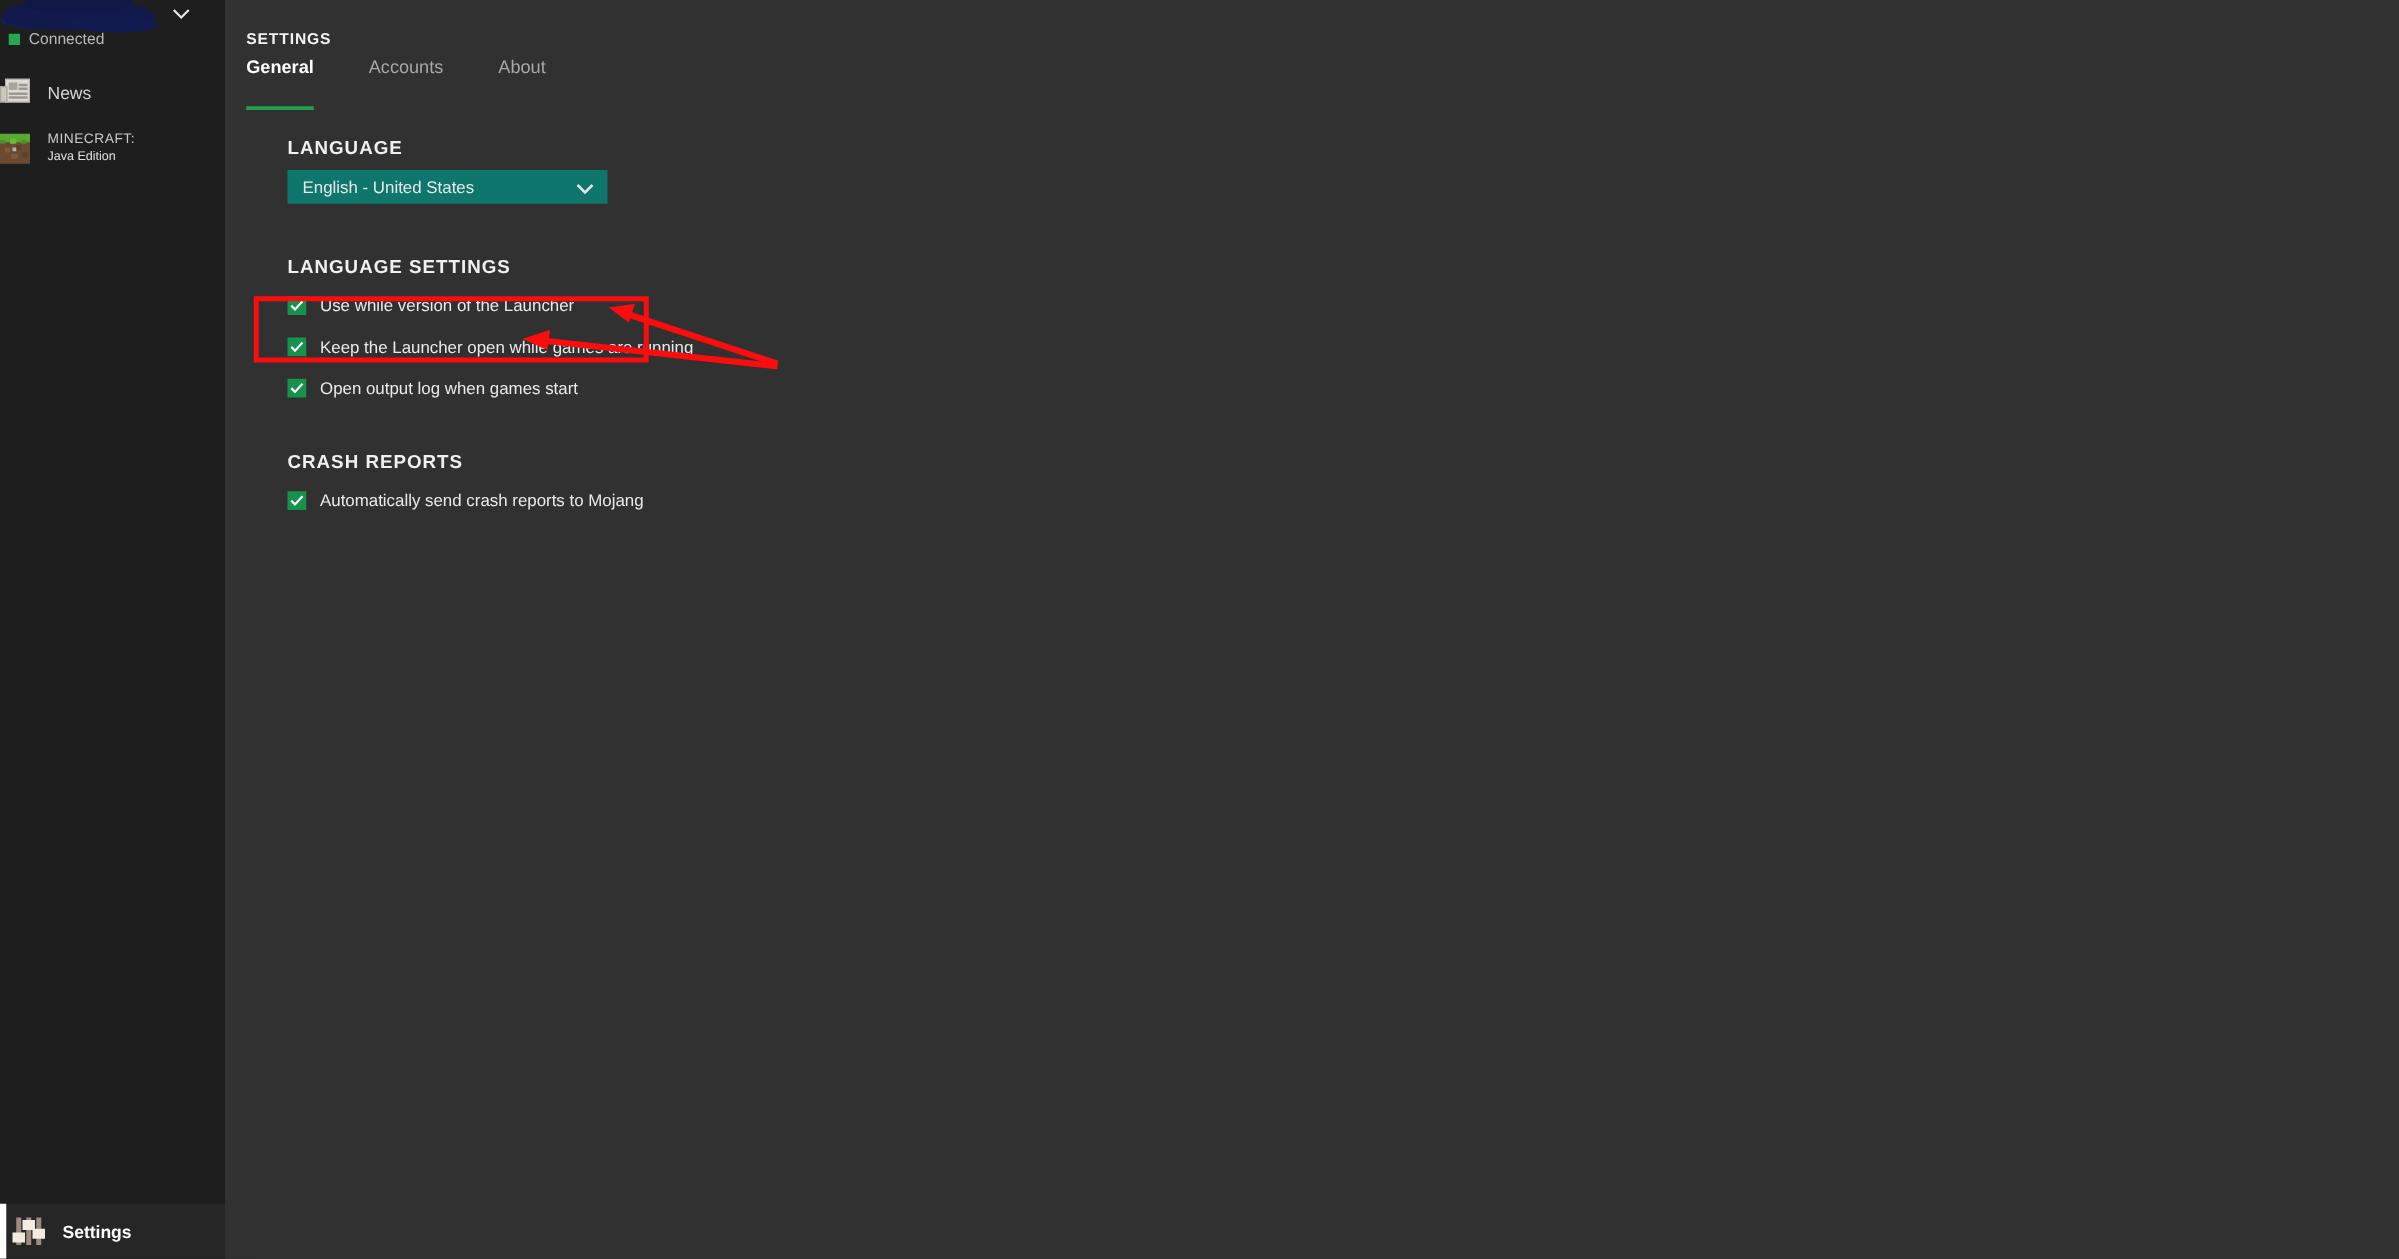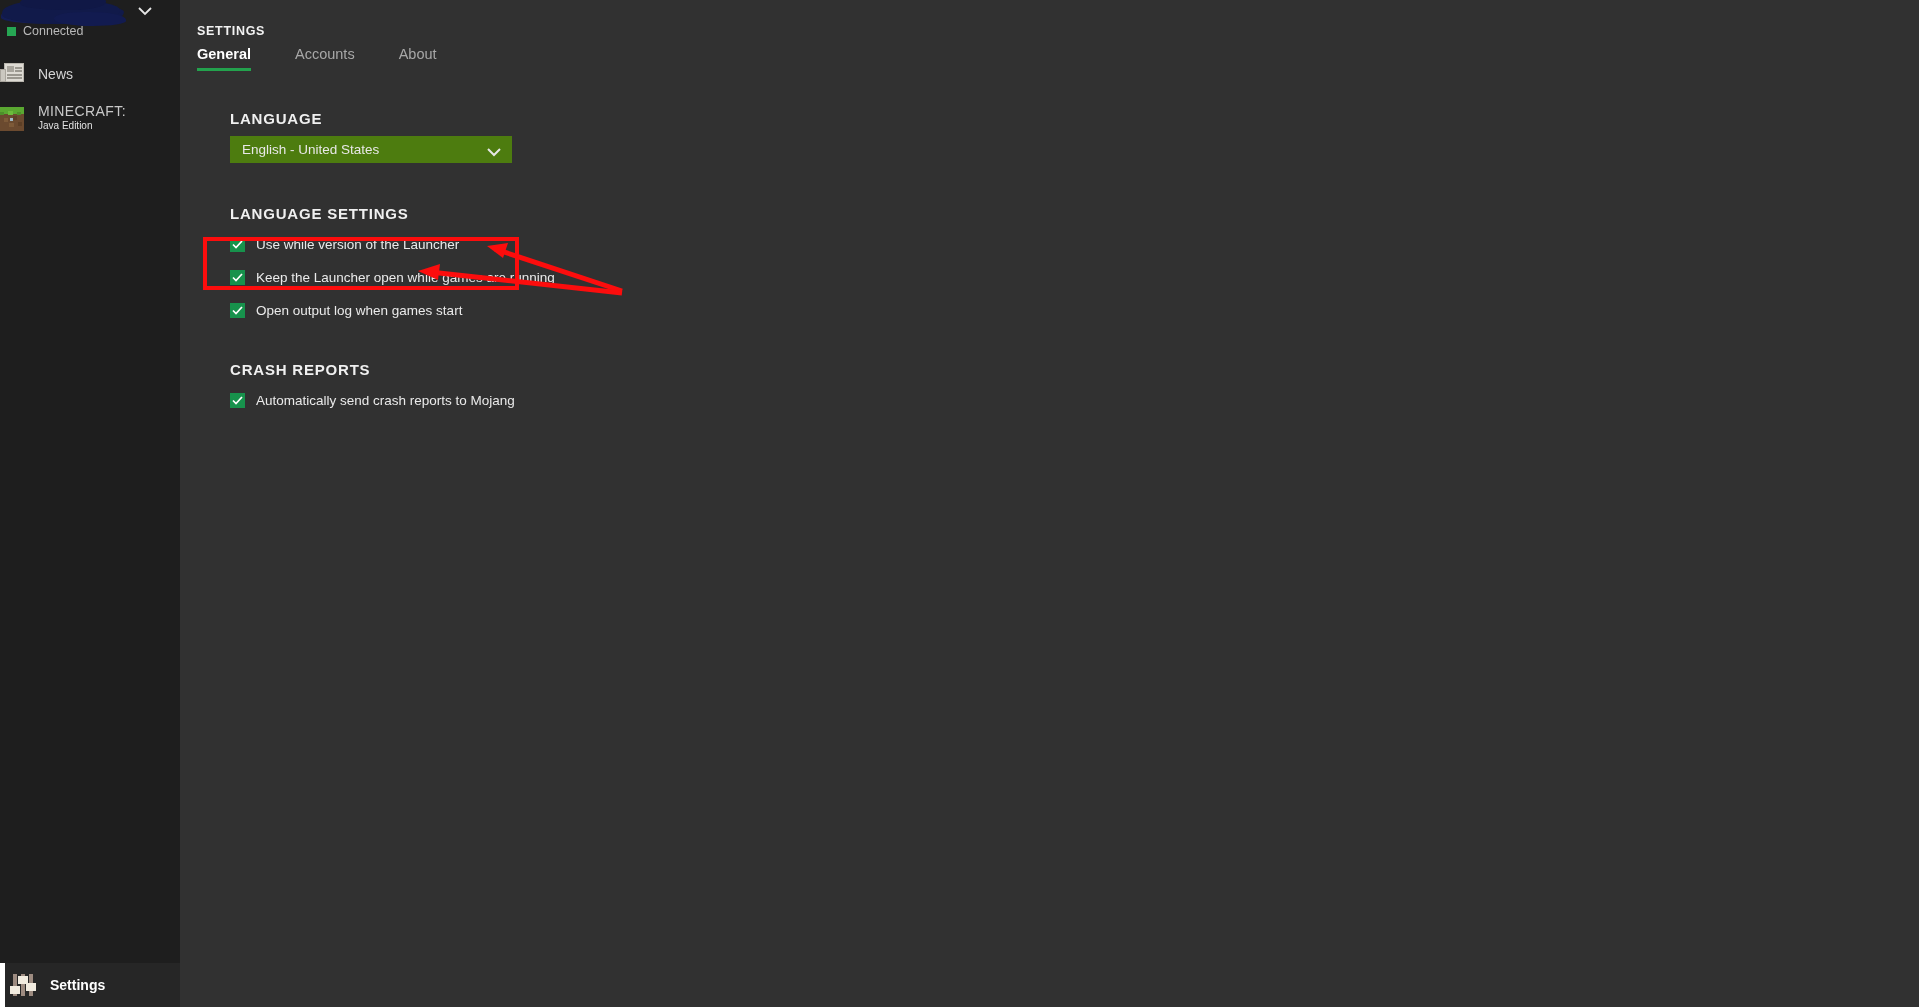--- a/index.html
+++ b/index.html
@@ -77,21 +77,21 @@
     width:24px; height:24px; flex:0 0 24px;
     background:
       linear-gradient(#5aa831 0 0) left 0 top 0 / 100% 7px no-repeat,
       linear-gradient(#6b4a2f 0 0) left 0 top 7px / 100% 17px no-repeat;
     position:relative;
     image-rendering:pixelated;
   }
   .icon-mc .px { position:absolute; }
 
   .nav-label { font-size:14px; color:#d4d4d4; }
-  .nav-label-small { font-size:14px; color:#c9c9c9; letter-spacing:.4px; line-height:13px; }
+  .nav-label-small { font-size:11px; color:#c9c9c9; letter-spacing:.4px; line-height:13px; }
   .nav-label-big { font-size:10px; color:#e2e2e2; line-height:16px; }
 
   .settings-row {
     position:absolute; left:0; bottom:0; width:180px; height:44px;
     display:flex; align-items:center; gap:14px; padding-left:10px;
     background:#262626;
   }
   .settings-sel {
     position:absolute; left:0; top:0; width:5px; height:44px; background:#ffffff;
   }
@@ -100,34 +100,34 @@
   .icon-sliders .knob  { position:absolute; width:10px; height:8px; background:#f2ece0; }
   .settings-label { font-size:14px; font-weight:bold; color:#ffffff; }
 
   
   .main { flex:1; position:relative; background:#313131; }
   .page-title {
     position:absolute; left:17px; top:24px;
     font-size:12.5px; font-weight:bold; color:#f2f2f2; letter-spacing:.7px;
   }
   .tabs { position:absolute; left:17px; top:46px; display:flex; gap:44px; }
-  .tab { position:relative; font-size:14.5px; color:#a8a8a8; padding-bottom:9px; cursor:pointer; }
+  .tab { position:relative; font-size:14.5px; color:#a8a8a8; padding-bottom:26px; cursor:pointer; }
   .tab.active { color:#ffffff; font-weight:bold; }
   .tab.active:after{
     content:""; position:absolute; left:0; bottom:0; width:100%; height:3px; background:#23a24d;
   }
 
   .content { position:absolute; left:50px; top:110px; width:700px; }
 
   .section-title {
     font-size:15px; font-weight:bold; color:#f0f0f0; letter-spacing:.8px;
     margin-bottom:9px;
   }
   .select-box {
-    width:282px; height:27px; background:#4d7c0f;
+    width:256px; height:27px; background:#0f766e;
     display:flex; align-items:center; justify-content:space-between;
     padding:0 9px 0 12px; cursor:pointer;
   }
   .select-value { font-size:13.5px; color:#e8e8e8; }
   .select-chevron { width:18px; height:12px; }
 
   .section { margin-top:0; }
   .gap-1 { height:42px; }
   .gap-2 { height:38px; }
 

